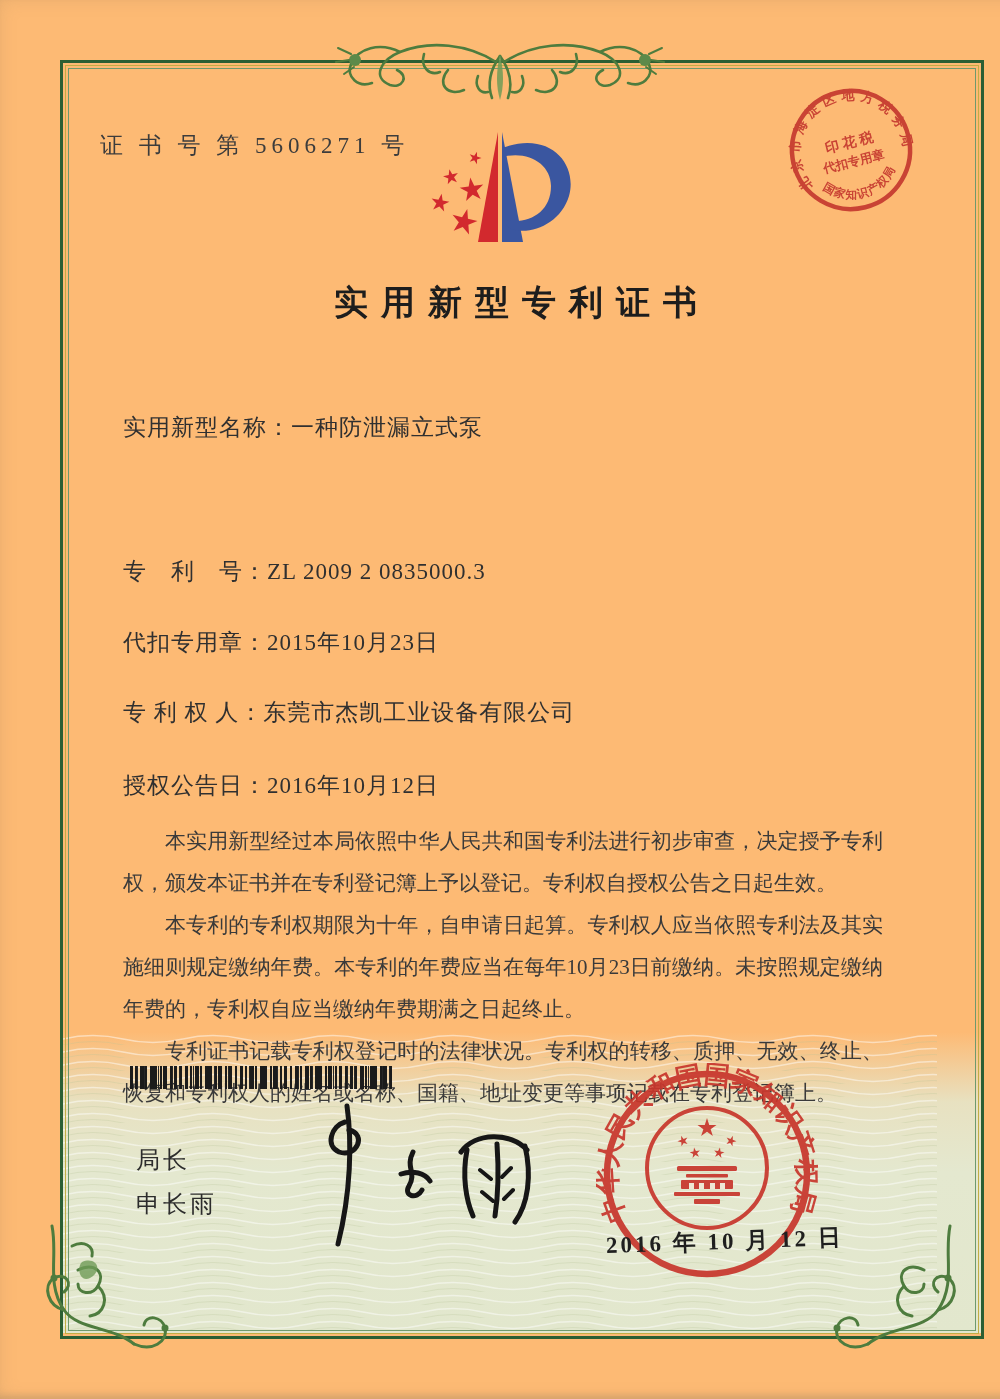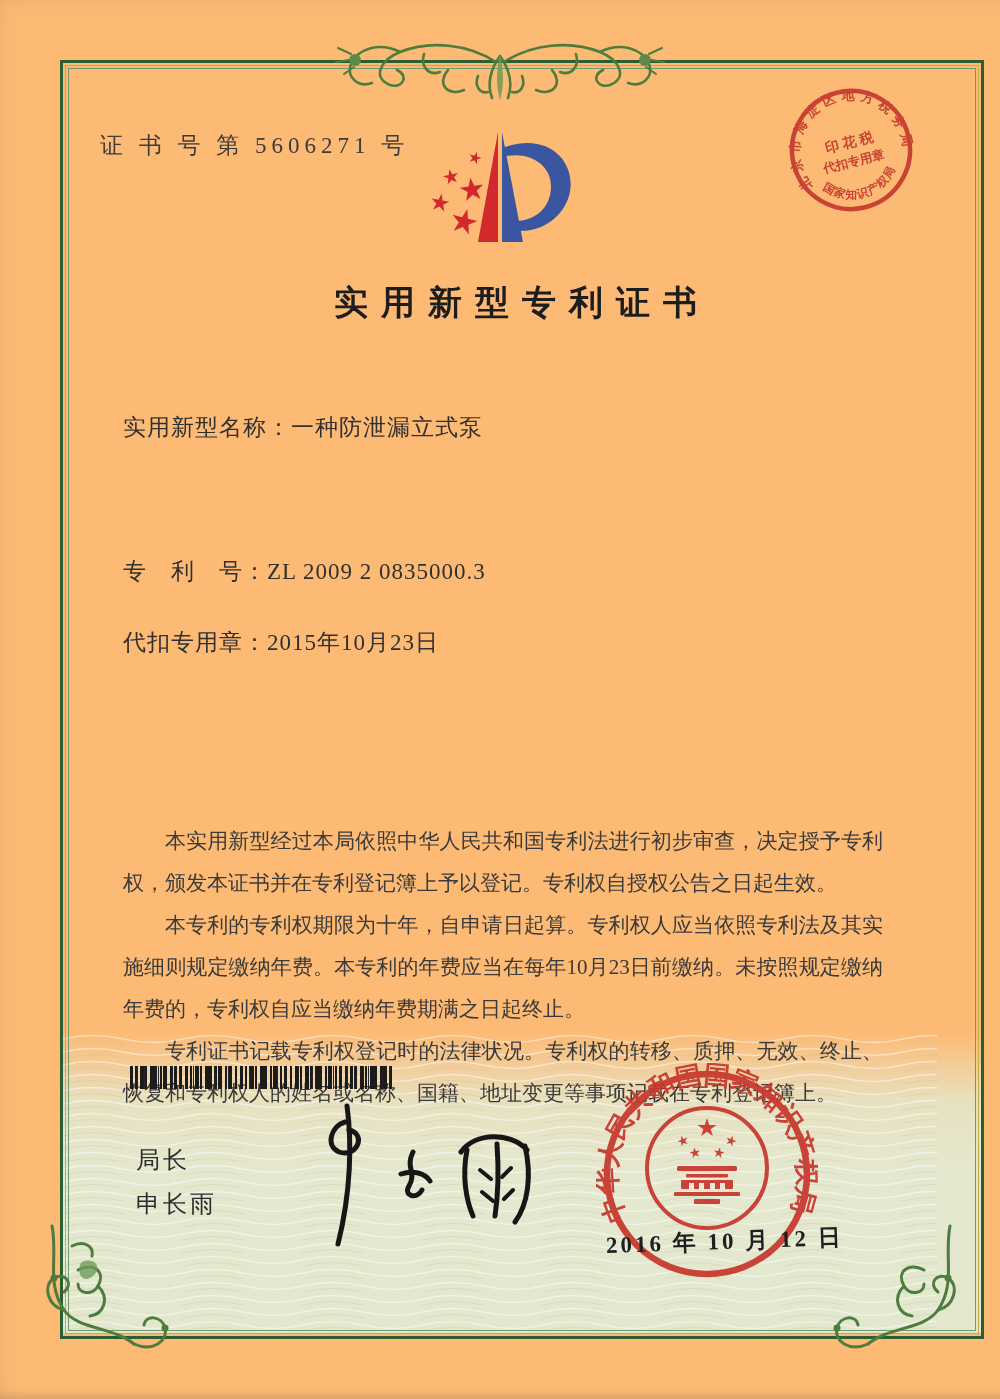--- a/index.html
+++ b/index.html
@@ -130,20 +130,22 @@
       <use href="#st" transform="translate(74,66) scale(12.5) rotate(-8)"></use>
       <use href="#st" transform="translate(66,98) scale(13.5) rotate(14)"></use>
     </g>
   </svg>
 
   <div class="title">实用新型专利证书</div>
 
   <div class="field" style="top:412px"><span>实用新型名称：</span><span>一种防泄漏立式泵</span></div>
   <div class="field" style="top:556px"><span>专　利　号：</span><span>ZL 2009 2 0835000.3</span></div>
   <div class="field" style="top:627px"><span>代扣专用章：</span><span>2015年10月23日</span></div>
+  <div class="field" style="top:697px"><span>专 利 权 人：</span><span>东莞市杰凯工业设备有限公司</span></div>
+  <div class="field" style="top:770px"><span>授权公告日：</span><span>2016年10月12日</span></div>
 
   <div class="body-block">
     <p>本实用新型经过本局依照中华人民共和国专利法进行初步审查，决定授予专利权，颁发本证书并在专利登记簿上予以登记。专利权自授权公告之日起生效。</p>
     <p>本专利的专利权期限为十年，自申请日起算。专利权人应当依照专利法及其实施细则规定缴纳年费。本专利的年费应当在每年10月23日前缴纳。未按照规定缴纳年费的，专利权自应当缴纳年费期满之日起终止。</p>
     <p>专利证书记载专利权登记时的法律状况。专利权的转移、质押、无效、终止、恢复和专利权人的姓名或名称、国籍、地址变更等事项记载在专利登记簿上。</p>
   </div>
 
   <div class="barcode"></div>
 
   <div class="sig-title">局长</div>

